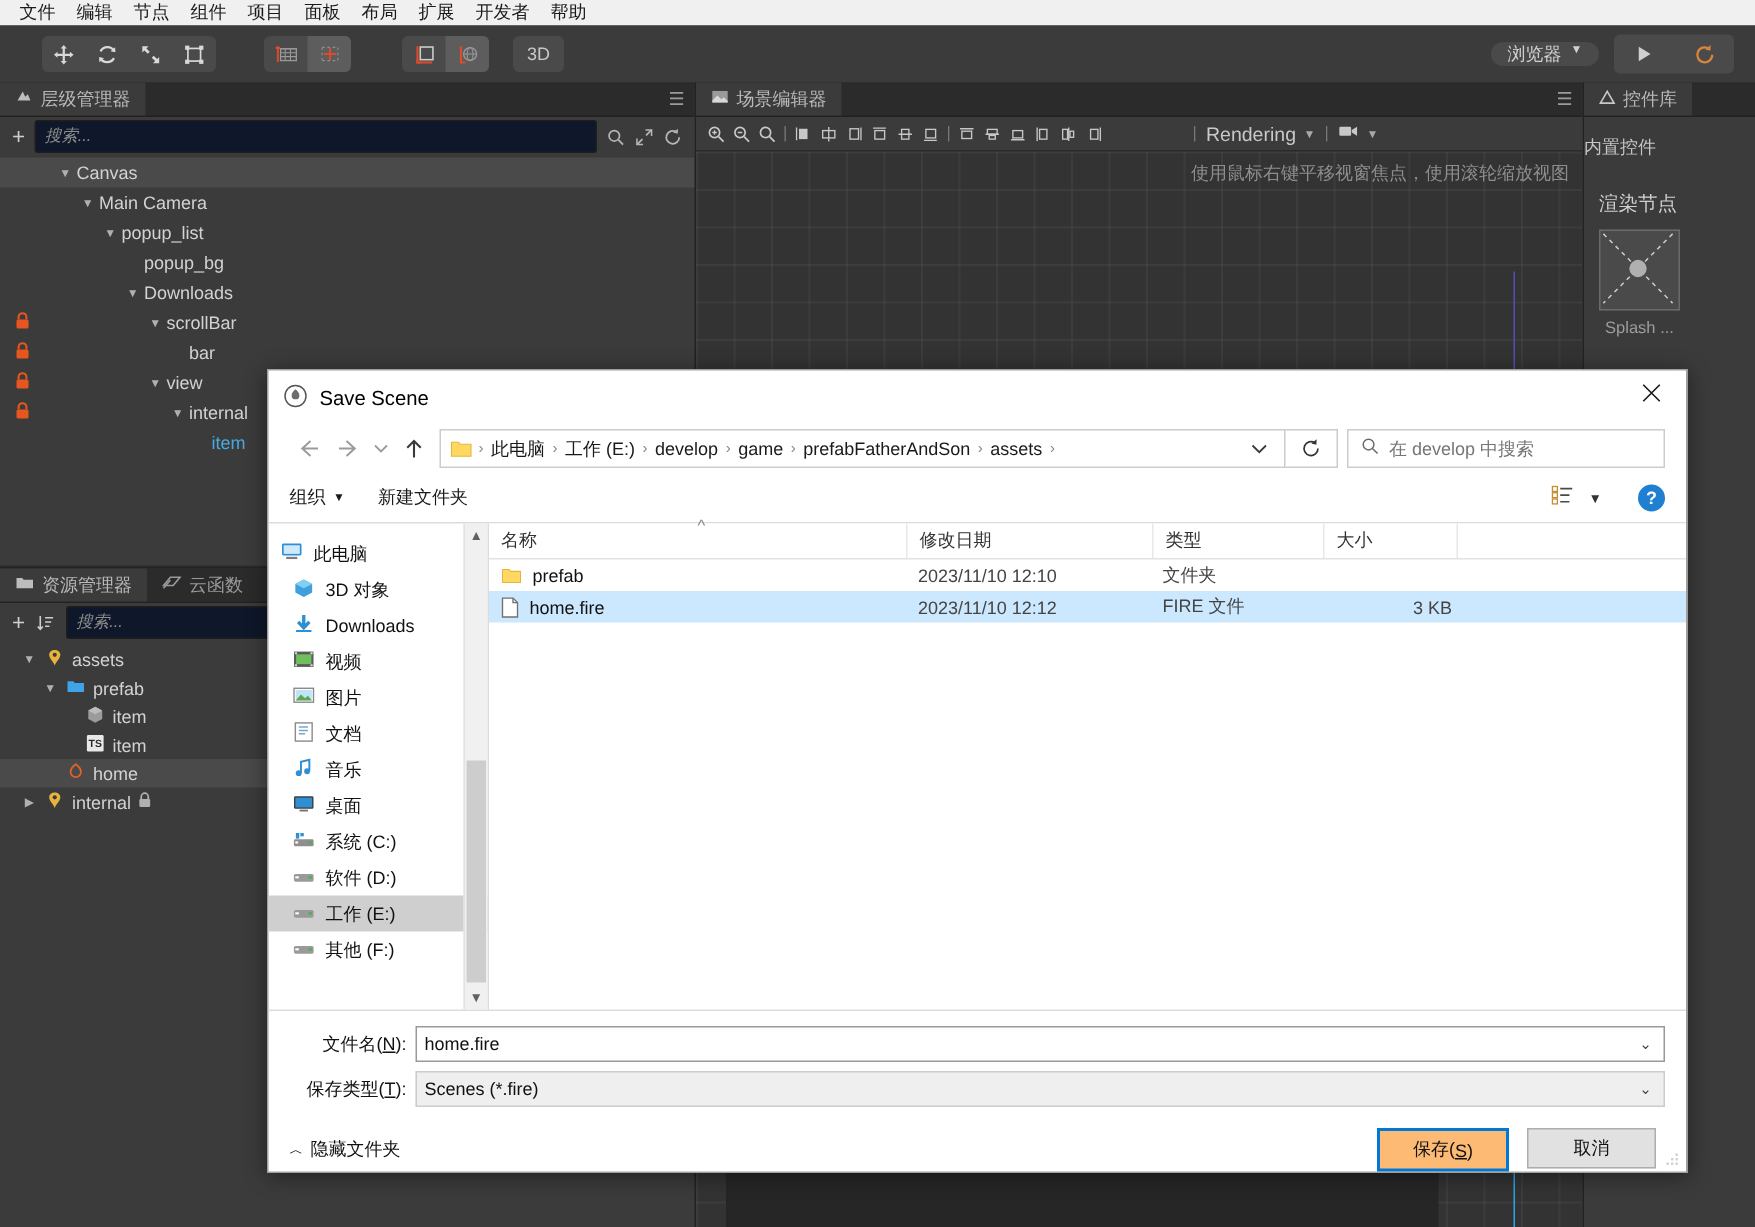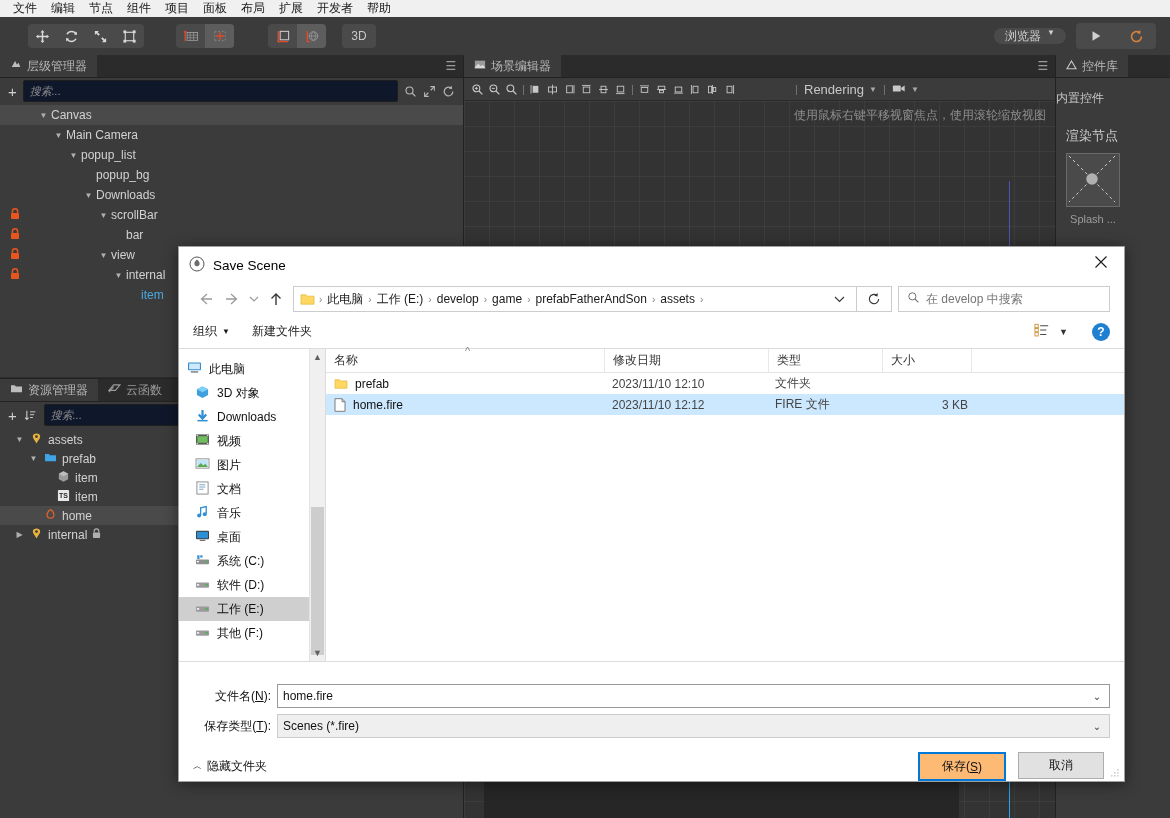--- a/index.html
+++ b/index.html
@@ -164,21 +164,21 @@
   .ns-thumb{position:absolute;left:1px;top:158px;width:13px;height:148px;background:#cdcdcd;cursor:pointer;}
   .filelist{flex:1;display:flex;flex-direction:column;min-width:0;}
   .fl-head{height:23px;display:flex;border-bottom:1px solid #e2e2e2;background:#fff;}
   .fl-col{font-size:12px;color:#333;display:flex;align-items:center;padding-left:8px;border-right:1px solid #e8e8e8;position:relative;cursor:pointer;}
   .fl-col.sorted::after{content:"^";position:absolute;left:50%;top:-4px;color:#888;font-size:11px;}
   .fl-rows{flex:1;}
   .fl-row{height:21px;display:flex;align-items:center;font-size:12px;color:#111;cursor:pointer;}
   .fl-row.sel{background:#cce8ff;}
   .fl-cell{padding-left:8px;display:flex;align-items:center;gap:7px;overflow:hidden;white-space:nowrap;}
   .fl-cell.right{justify-content:flex-end;padding-right:12px;}
-  .dlg-foot{border-top:1px solid #dcdcdc;padding:22px 14px 0 14px;}
+  .dlg-foot{border-top:1px solid #dcdcdc;padding:10px 14px 0 14px;}
   .frow{display:flex;align-items:center;margin-bottom:6px;}
   .flabel{width:78px;text-align:right;font-size:12px;color:#111;margin-right:6px;}
   .finput{
     flex:1;height:22px;border:1px solid #999;background:#fff;display:flex;align-items:center;
     padding-left:5px;font-size:12px;color:#111;
   }
   .finput.grey{background:#efefef;border-color:#cccccc;}
   .fcaret{margin-left:auto;width:24px;text-align:center;color:#444;font-size:10px;cursor:pointer;}
   .actionrow{display:flex;align-items:center;margin-top:14px;}
   .hidefolders{font-size:12px;color:#111;display:flex;align-items:center;gap:5px;cursor:pointer;}

